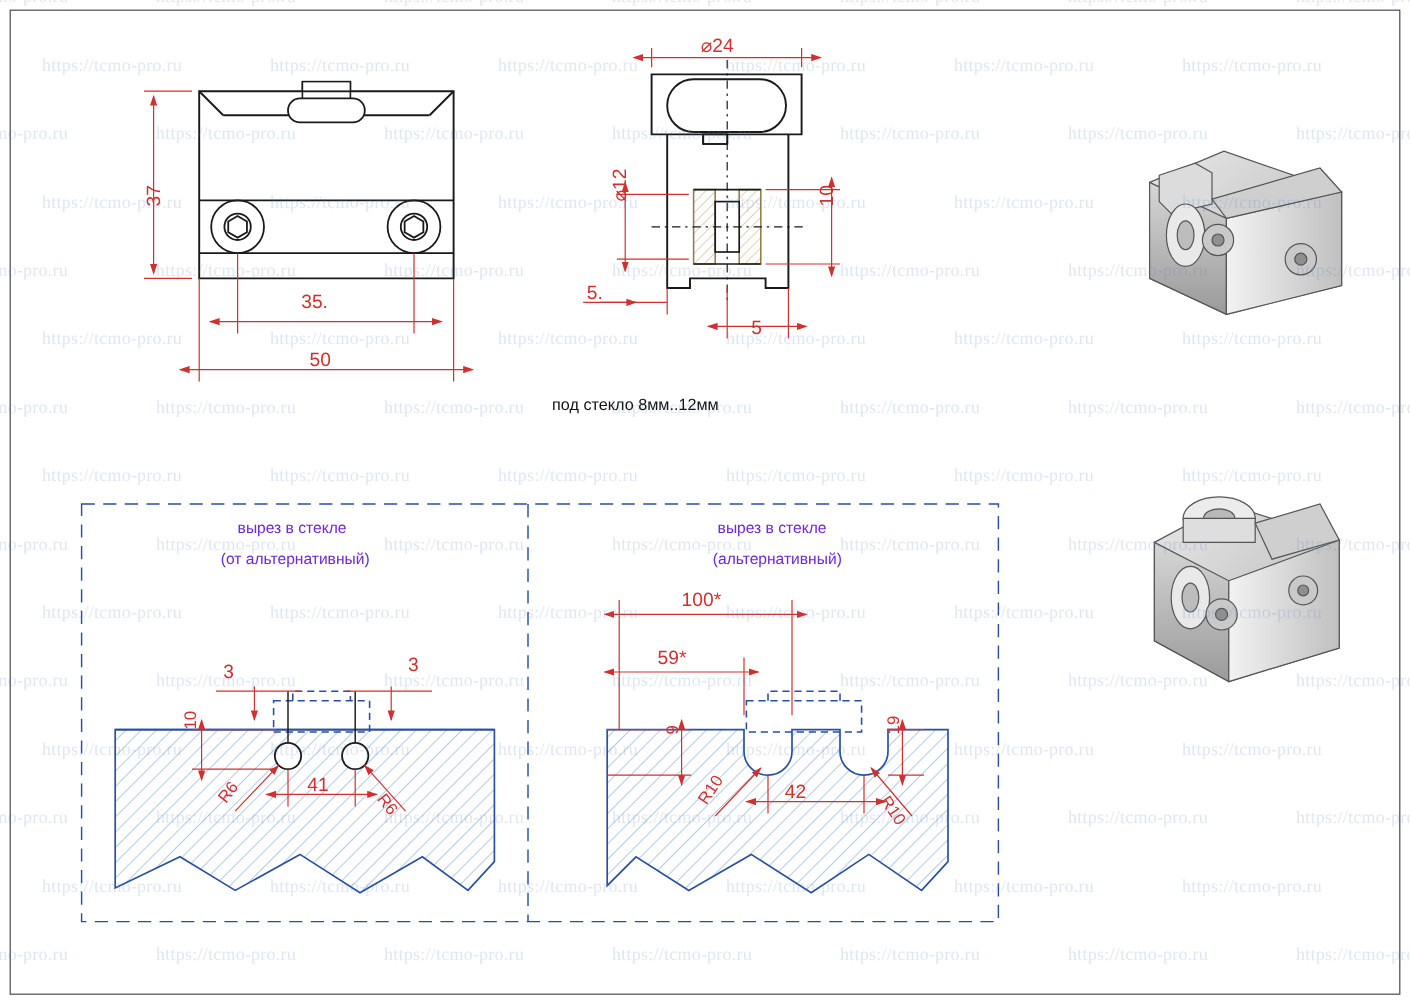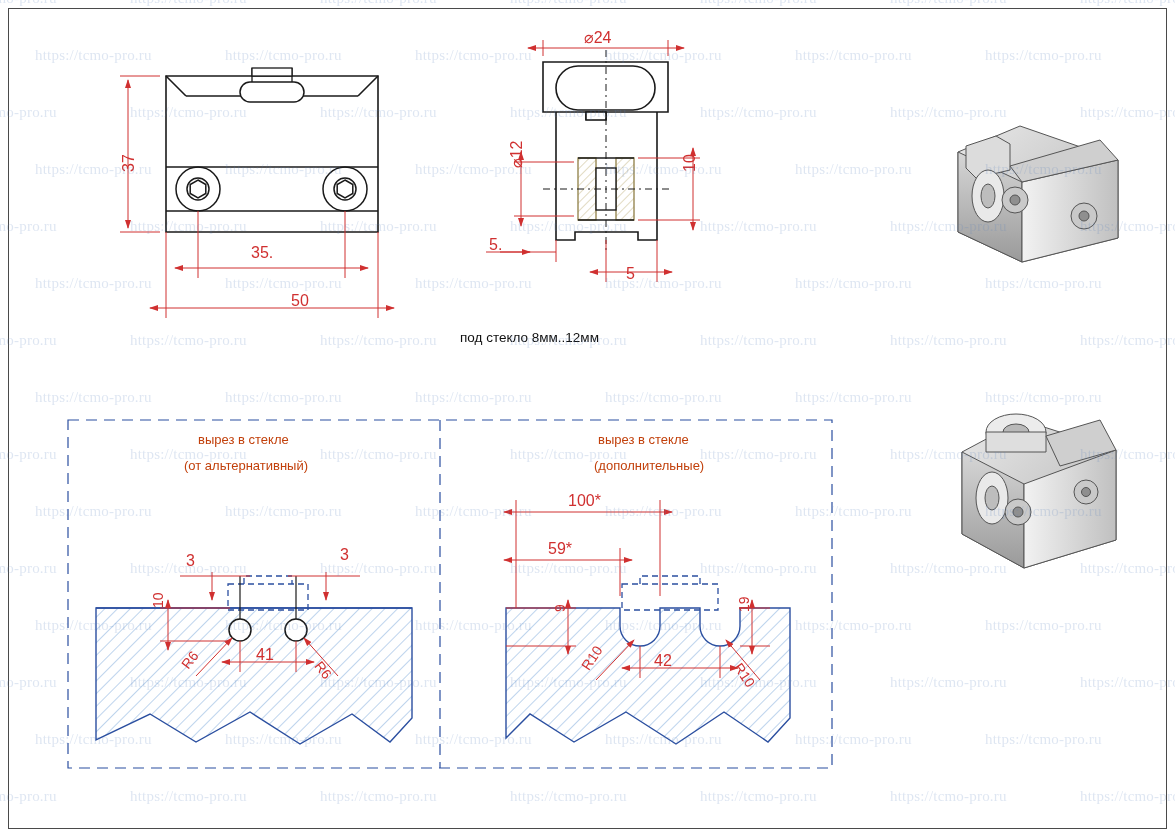--- a/index.html
+++ b/index.html
@@ -1,21 +1,21 @@
 <!DOCTYPE html>
 <html><head>
 <meta charset="utf-8">
 <style>
   html,body{margin:0;padding:0;background:#ffffff;}
   body{width:1175px;height:837px;font-family:"Liberation Sans",sans-serif;overflow:hidden;}
   #sheet{position:relative;width:1175px;height:837px;background:#fff;}
   .frame{position:absolute;left:8px;top:8px;width:1159px;height:821px;border:1.5px solid #4a4a4a;box-sizing:border-box;}
   .wm-layer{position:absolute;left:0;top:0;width:1175px;height:837px;pointer-events:none;z-index:40;}
   .wm{position:absolute;color:rgba(90,130,190,0.20);font-size:15px;font-family:"Liberation Serif",serif;white-space:nowrap;letter-spacing:0.2px;}
-  .lbl{position:absolute;color:#c2410c;font-size:13px;white-space:nowrap;}
+  .lbl{position:absolute;color:#6d28d9;font-size:13px;white-space:nowrap;}
   .dim{position:absolute;color:#d03030;font-size:16px;white-space:nowrap;font-family:"Liberation Sans",sans-serif;}
   .dim.small{font-size:14px;}
   .rot90{transform:rotate(-90deg);transform-origin:left top;}
   .titleblock{position:absolute;left:672px;top:790px;width:487px;height:39px;border:1.5px solid #4a4a4a;box-sizing:border-box;background:#fff;}
   .titleblock span{position:absolute;left:118px;top:10px;font-size:17px;color:#111;letter-spacing:0.4px;}
   svg{position:absolute;left:0;top:0;}
   .note{position:absolute;font-size:13.5px;color:#111;white-space:nowrap;}
 </style>
 </head>
 <body>
@@ -221,42 +221,42 @@
       <circle cx="1018" cy="512" r="13" fill="#c9c9c9"></circle>
       <circle cx="1018" cy="512" r="5" fill="#8f8f8f"></circle>
       <circle cx="1086" cy="492" r="12" fill="#c9c9c9"></circle>
       <circle cx="1086" cy="492" r="4.5" fill="#8f8f8f"></circle>
       <polygon points="1046,436 1100,420 1116,450 1060,466" fill="#cfcfcf"></polygon>
     </g>
   </svg>
 
   <div class="dim rot90" style="left:120px;top:172px;">37</div>
   <div class="dim" style="left:251px;top:244px;">35.</div>
-  <div class="dim" style="left:258px;top:292px;margin-left:33px;">50</div>
+  <div class="dim" style="left:258px;top:292px;">50</div>
 
   <div class="dim" style="left:584px;top:28px;">⌀24</div>
   <div class="dim rot90" style="left:507px;top:168px;">⌀12</div>
   <div class="dim rot90" style="left:681px;top:172px;">10</div>
   <div class="dim" style="left:489px;top:236px;">5.</div>
   <div class="dim" style="left:626px;top:265px;">5</div>
 
   <div class="note" style="left:460px;top:330px;">под стекло 8мм..12мм</div>
 
   <div class="lbl" style="left:198px;top:432px;">вырез в стекле</div>
   <div class="lbl" style="left:184px;top:458px;">(от альтернативный)</div>
 
   <div class="dim" style="left:186px;top:552px;">3</div>
   <div class="dim" style="left:340px;top:546px;">3</div>
   <div class="dim small rot90" style="left:150px;top:608px;">10</div>
   <div class="dim" style="left:256px;top:646px;">41</div>
   <div class="dim small" style="left:178px;top:662px;transform:rotate(-52deg);transform-origin:left top;">R6</div>
   <div class="dim small" style="left:324px;top:658px;transform:rotate(52deg);transform-origin:left top;">R6</div>
 
   <div class="lbl" style="left:598px;top:432px;">вырез в стекле</div>
-  <div class="lbl" style="left:594px;top:458px;">(дополнительные)</div>
+  <div class="lbl" style="left:594px;top:458px;">(альтернативный)</div>
 
   <div class="dim" style="left:568px;top:492px;">100*</div>
   <div class="dim" style="left:548px;top:540px;">59*</div>
   <div class="dim small rot90" style="left:552px;top:612px;">9</div>
   <div class="dim small rot90" style="left:736px;top:612px;">19</div>
   <div class="dim" style="left:654px;top:652px;">42</div>
   <div class="dim small" style="left:578px;top:664px;transform:rotate(-56deg);transform-origin:left top;">R10</div>
   <div class="dim small" style="left:744px;top:660px;transform:rotate(56deg);transform-origin:left top;">R10</div>
 
 

